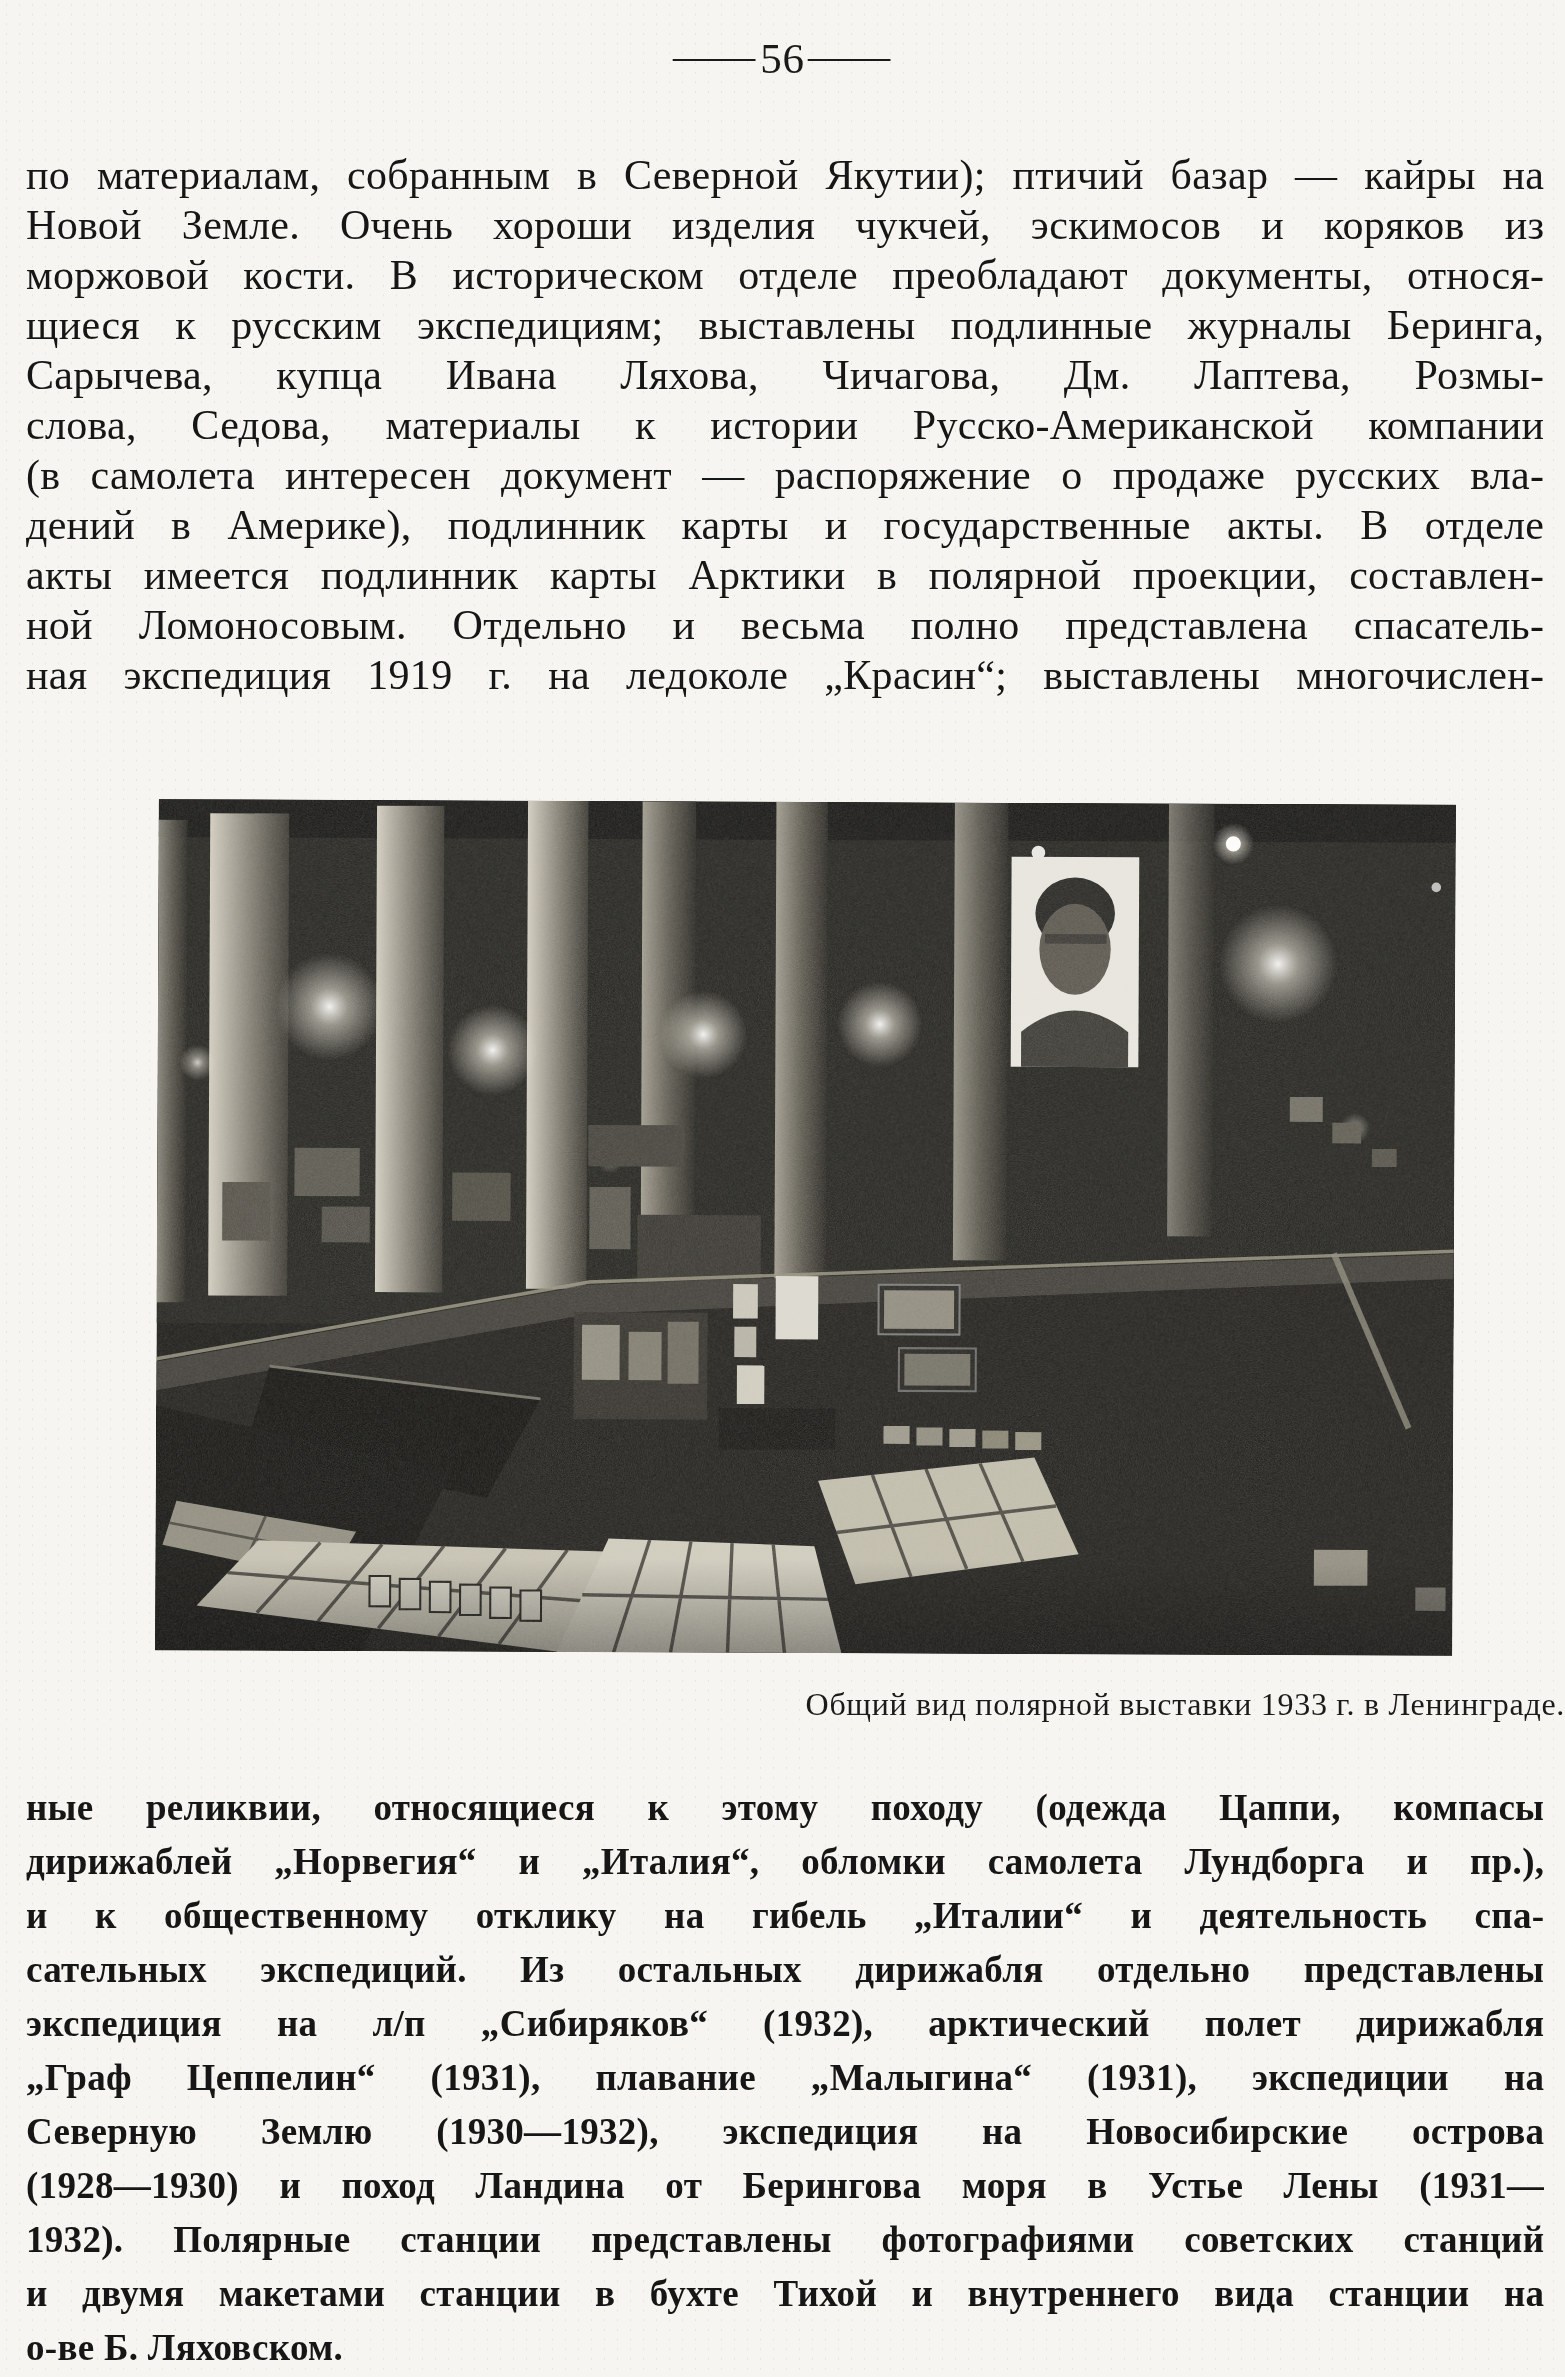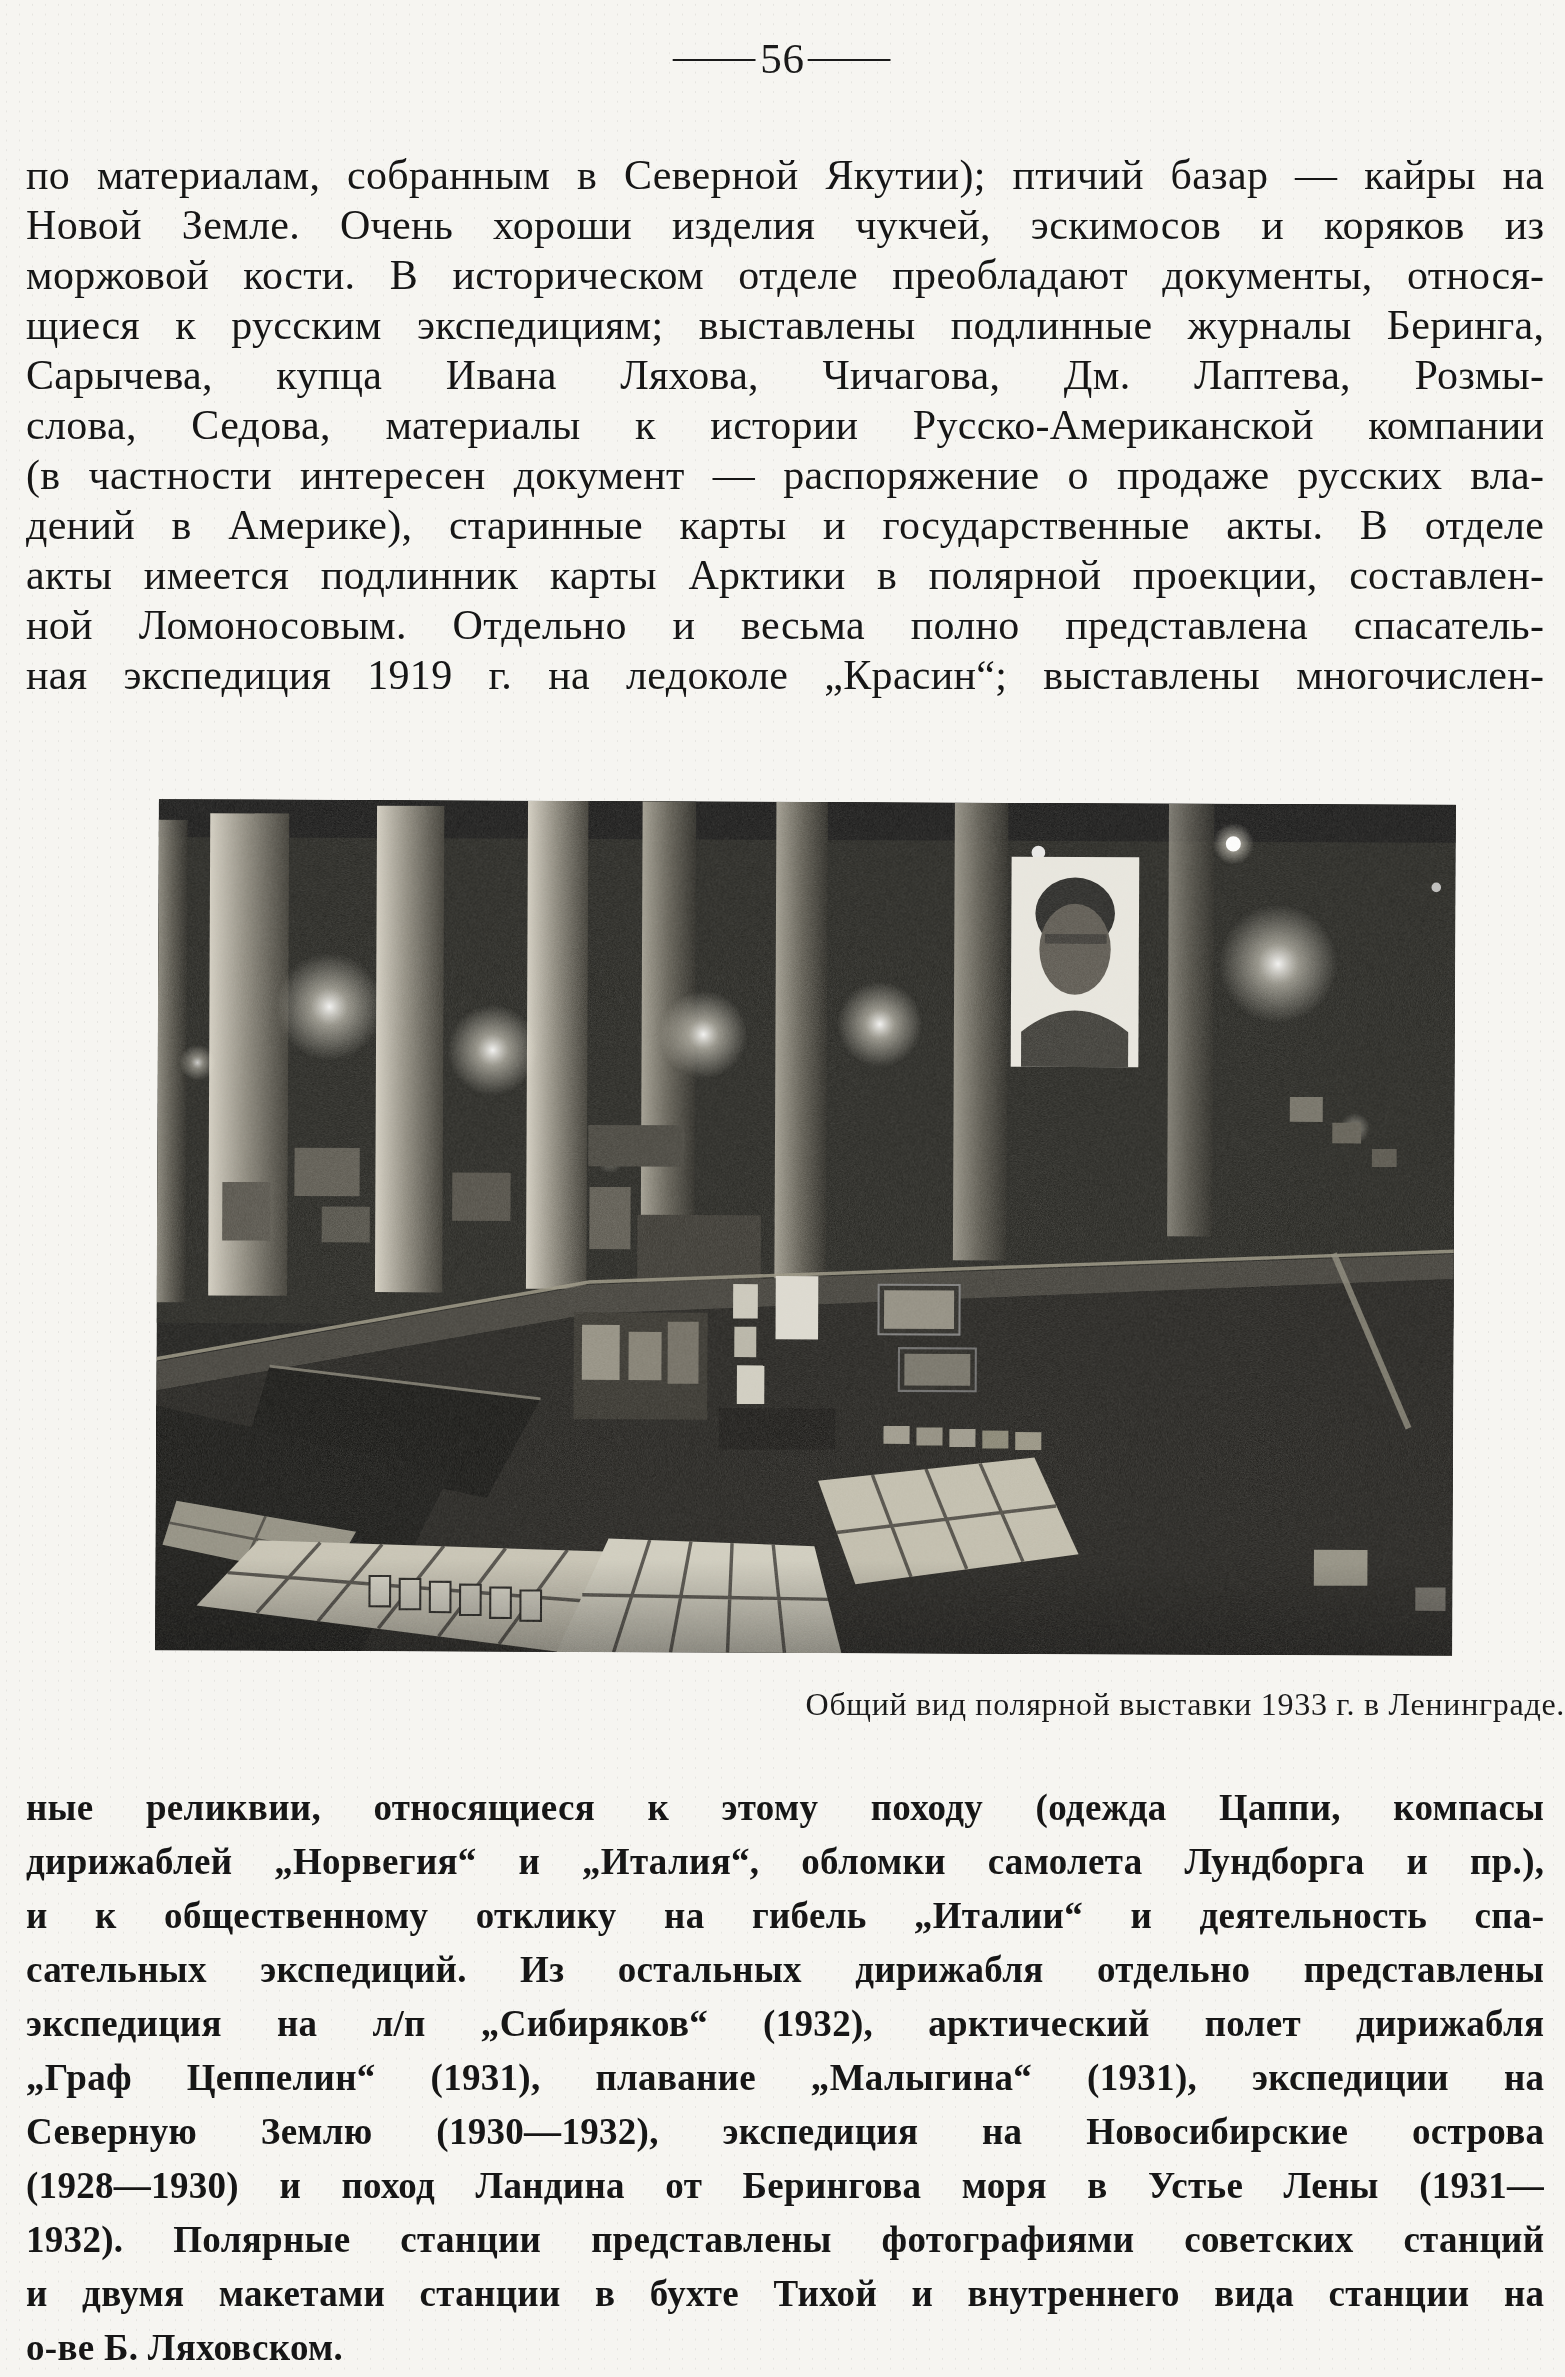--- a/index.html
+++ b/index.html
@@ -59,22 +59,22 @@
     <span class="dash">—</span><span>56</span><span class="dash">—</span>
   </div>
 
   <div class="para para-top">
     <div class="tl">по материалам, собранным в Северной Якутии); птичий базар — кайры на</div>
     <div class="tl">Новой Земле. Очень хороши изделия чукчей, эскимосов и коряков из</div>
     <div class="tl">моржовой кости. В историческом отделе преобладают документы, относя-</div>
     <div class="tl">щиеся к русским экспедициям; выставлены подлинные журналы Беринга,</div>
     <div class="tl">Сарычева, купца Ивана Ляхова, Чичагова, Дм. Лаптева, Розмы-</div>
     <div class="tl">слова, Седова, материалы к истории Русско-Американской компании</div>
-    <div class="tl">(в частности интересен документ — распоряжение о продаже русских вла-</div>
-    <div class="tl">дений в Америке), старинные карты и государственные акты. В отделе</div>
+    <div class="tl">(в самолета интересен документ — распоряжение о продаже русских вла-</div>
+    <div class="tl">дений в Америке), подлинник карты и государственные акты. В отделе</div>
     <div class="tl">акты имеется подлинник карты Арктики в полярной проекции, составлен-</div>
     <div class="tl">ной Ломоносовым. Отдельно и весьма полно представлена спасатель-</div>
     <div class="tl">ная экспедиция 1919 г. на ледоколе „Красин“; выставлены многочислен-</div>
   </div>
 
   <div class="photo">
     <svg viewBox="0 0 1890 1235" preserveAspectRatio="none">
       <defs>
         <linearGradient id="colGrad" x1="0" y1="0" x2="1" y2="0">
           <stop offset="0" stop-color="#d2cdc0"></stop>

